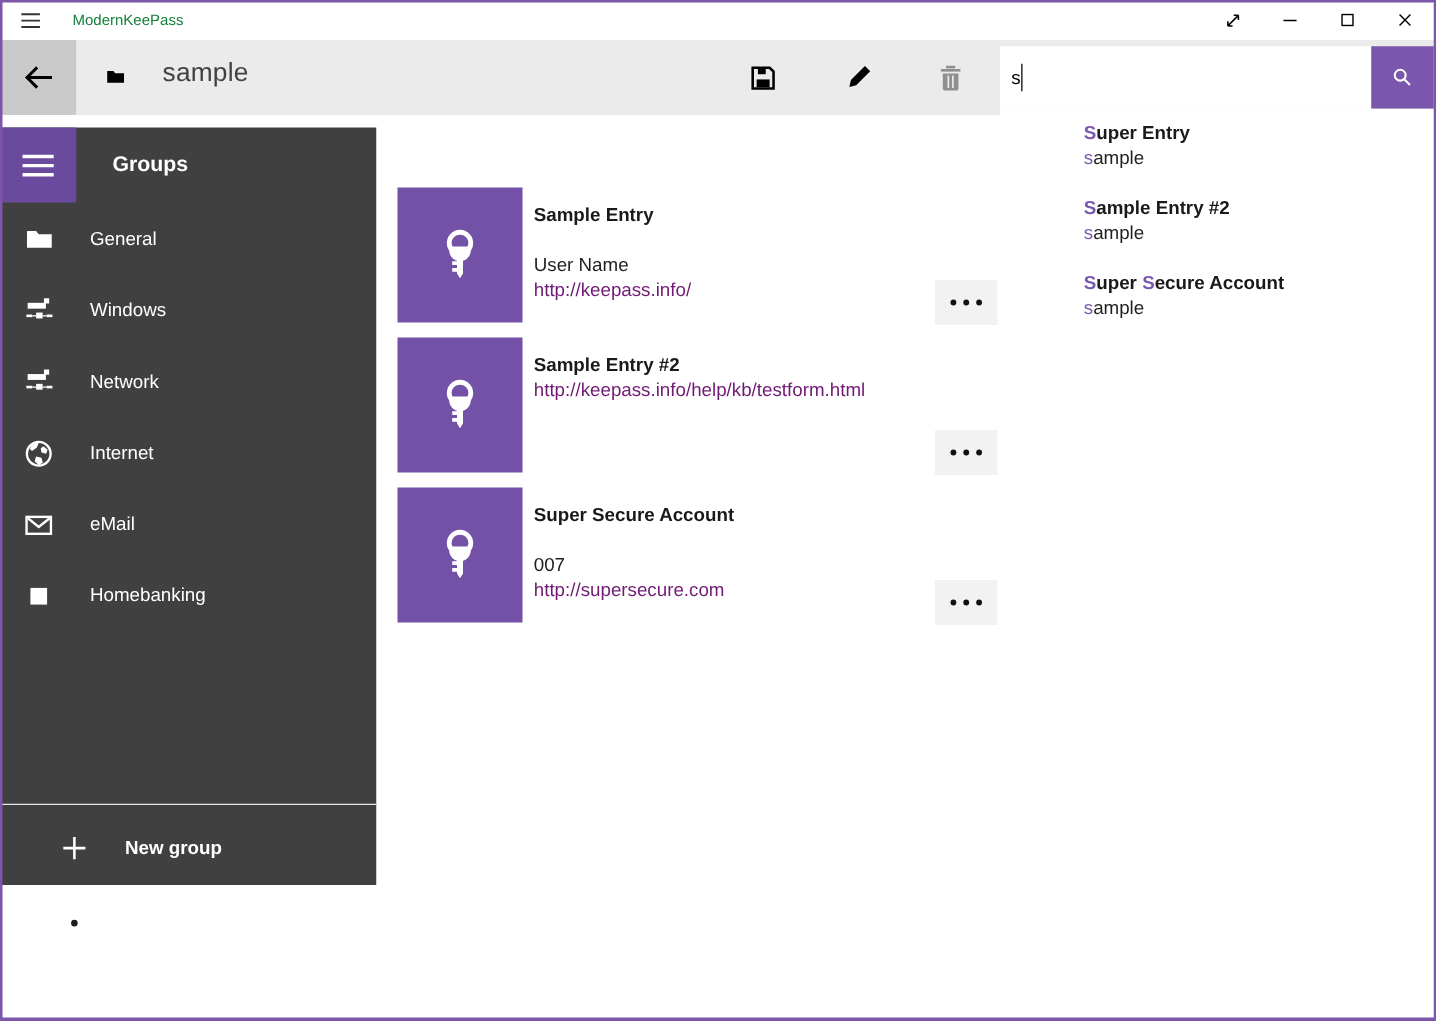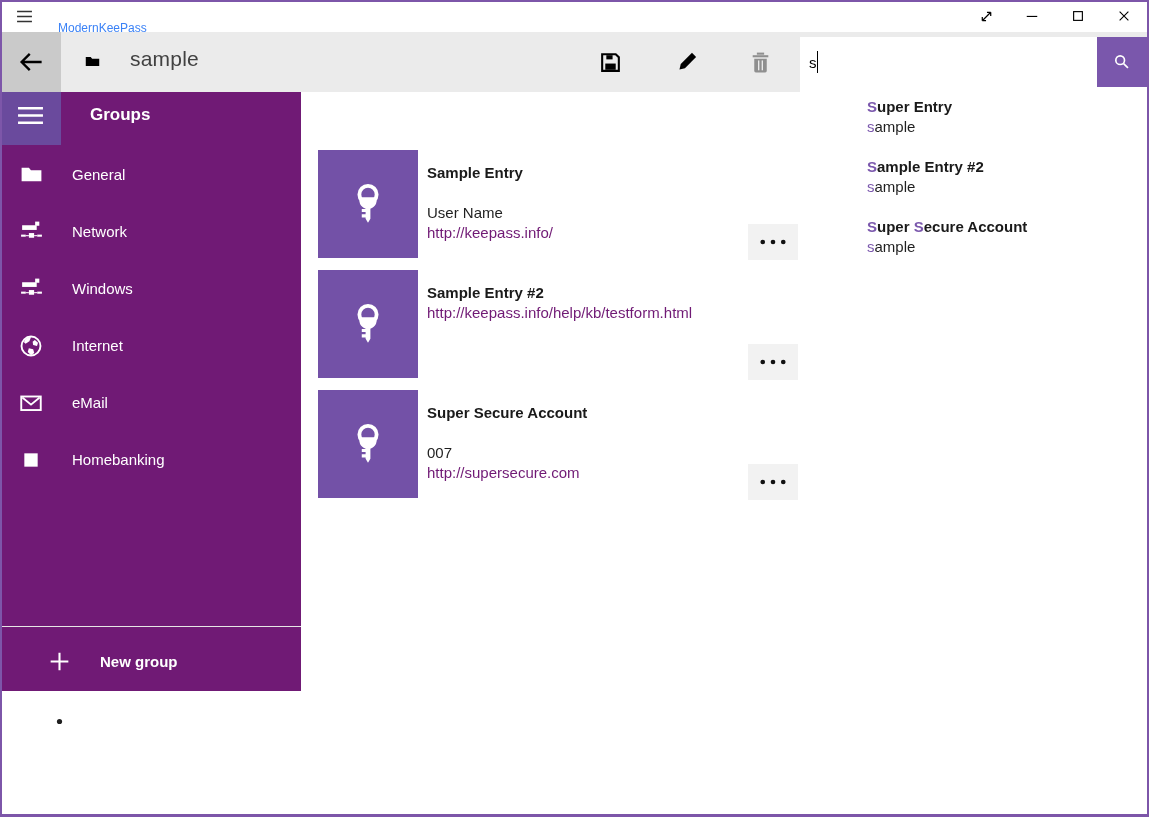--- a/index.html
+++ b/index.html
@@ -9,40 +9,40 @@
   
   .wb { position:absolute; background:#7d56a9; z-index:60; pointer-events:none; }
   .wb.top { left:0; top:0; width:1149px; height:2px; }
   .wb.left { left:0; top:0; width:2px; height:817px; }
   .wb.right { right:0; top:0; width:2px; height:817px; }
   .wb.bottom { left:0; bottom:0; width:1149px; height:3px; }
 
   
   .titlebar { position:absolute; left:0; top:0; width:1149px; height:32px; background:#ffffff; z-index:5; }
   .tb-ham { position:absolute; left:15px; top:8px; width:18px; height:16px; display:flex; align-items:center; justify-content:center; }
-  .tb-title { position:absolute; left:58px; top:12px; height:32px; line-height:32px; font-size:12px; color:#3b82f6; }
+  .tb-title { position:absolute; left:58px; top:0; height:32px; line-height:32px; font-size:12px; color:#15803d; }
   .win-controls { position:absolute; right:2px; top:0; height:32px; display:flex; }
   .wc-btn { width:46px; height:32px; display:flex; align-items:center; justify-content:center; }
 
   
   .appbar { position:absolute; left:0; top:32px; width:1149px; height:60px; background:#ebebeb; z-index:4; }
   .back-btn { position:absolute; left:0; top:0; width:61px; height:60px; background:#cacaca; display:flex; align-items:center; justify-content:center; cursor:pointer; border:none; }
   .ab-folder { position:absolute; left:84px; top:21px; }
   .ab-title { position:absolute; left:130px; top:15px; font-size:21px; color:#414141; font-weight:400; letter-spacing:.2px; }
   .ab-act { position:absolute; top:0; width:48px; height:60px; display:flex; align-items:center; justify-content:center; background:transparent; border:none; cursor:pointer; }
   .ab-save { left:586px; } .ab-edit { left:662px; } .ab-del { left:736px; cursor:default; }
 
   
   .searchbox { position:absolute; left:800px; top:37px; width:297px; height:50px; background:#ffffff; z-index:6; }
   .searchbox input { position:absolute; left:0; top:0; width:100%; height:100%; border:none; outline:none; background:transparent; font-size:15px; color:#000; padding-left:9px; }
   .caret { position:absolute; left:17px; top:14px; width:1.4px; height:22px; background:#000; }
   .search-btn { position:absolute; left:1097px; top:37px; width:50px; height:50px; background:#7a57ac; border:none; display:flex; align-items:center; justify-content:center; cursor:pointer; z-index:6; }
 
   
-  .sidebar { position:absolute; left:0; top:85px; width:301px; height:606px; background:#701a75; z-index:3; }
+  .sidebar { position:absolute; left:0; top:102px; width:301px; height:606px; background:#404040; z-index:3; }
   .sb-ham { position:absolute; left:0; top:0; width:61px; height:60px; background:#6a4a9d; border:none; display:flex; align-items:center; justify-content:center; cursor:pointer; }
   .sb-header { position:absolute; left:90px; top:0; height:60px; line-height:60px; color:#fff; font-weight:700; font-size:17px; }
   .sb-list { position:absolute; left:0; top:61px; width:301px; }
   .sb-item { height:57px; display:flex; align-items:center; cursor:pointer; }
   .sb-item .ic { width:26px; margin-left:18px; display:flex; justify-content:center; }
   .sb-item .lb { margin-left:28px; color:#ffffff; font-size:15px; }
   .sb-sep { position:absolute; left:0; top:541px; width:301px; height:1px; background:#e6e6e6; }
   .sb-foot { position:absolute; left:0; top:546px; width:301px;padding-left:28px; }
   .sb-foot .sb-item { height:60px; }
   .sb-foot .lb { font-weight:700; }
@@ -175,35 +175,35 @@
           <svg width="25" height="25" viewBox="0 0 48 48" fill="#fff">
               <rect x="6" y="12" width="28" height="9"></rect>
               <rect x="31" y="5" width="8" height="8"></rect>
               <rect x="19" y="27" width="10" height="9"></rect>
               <rect x="4" y="30" width="9" height="4"></rect>
               <rect x="35" y="30" width="9" height="4"></rect>
               <rect x="13" y="31" width="6" height="2"></rect>
               <rect x="29" y="31" width="6" height="2"></rect>
             </svg>
         </span>
-        <span class="lb">Network</span>
+        <span class="lb">Windows</span>
       </div>
       <div class="sb-item">
         <span class="ic">
           <svg width="25" height="25" viewBox="0 0 48 48" fill="#fff">
               <rect x="6" y="12" width="28" height="9"></rect>
               <rect x="31" y="5" width="8" height="8"></rect>
               <rect x="19" y="27" width="10" height="9"></rect>
               <rect x="4" y="30" width="9" height="4"></rect>
               <rect x="35" y="30" width="9" height="4"></rect>
               <rect x="13" y="31" width="6" height="2"></rect>
               <rect x="29" y="31" width="6" height="2"></rect>
             </svg>
         </span>
-        <span class="lb">Windows</span>
+        <span class="lb">Network</span>
       </div>
       <div class="sb-item">
         <span class="ic">
           <svg width="26" height="26" viewBox="0 0 48 48">
               <circle cx="24" cy="24" r="17.5" fill="none" stroke="#fff" stroke-width="3.5"></circle>
               <path d="M13 12q7-6 11-4l-3 7-7 5-3-3z" fill="#fff"></path>
               <path d="M31 13l6 5-2 6-7-2-1-6z" fill="#fff"></path>
               <path d="M20 28l8 2 2 7-6 4-6-6z" fill="#fff"></path>
             </svg>
         </span>

